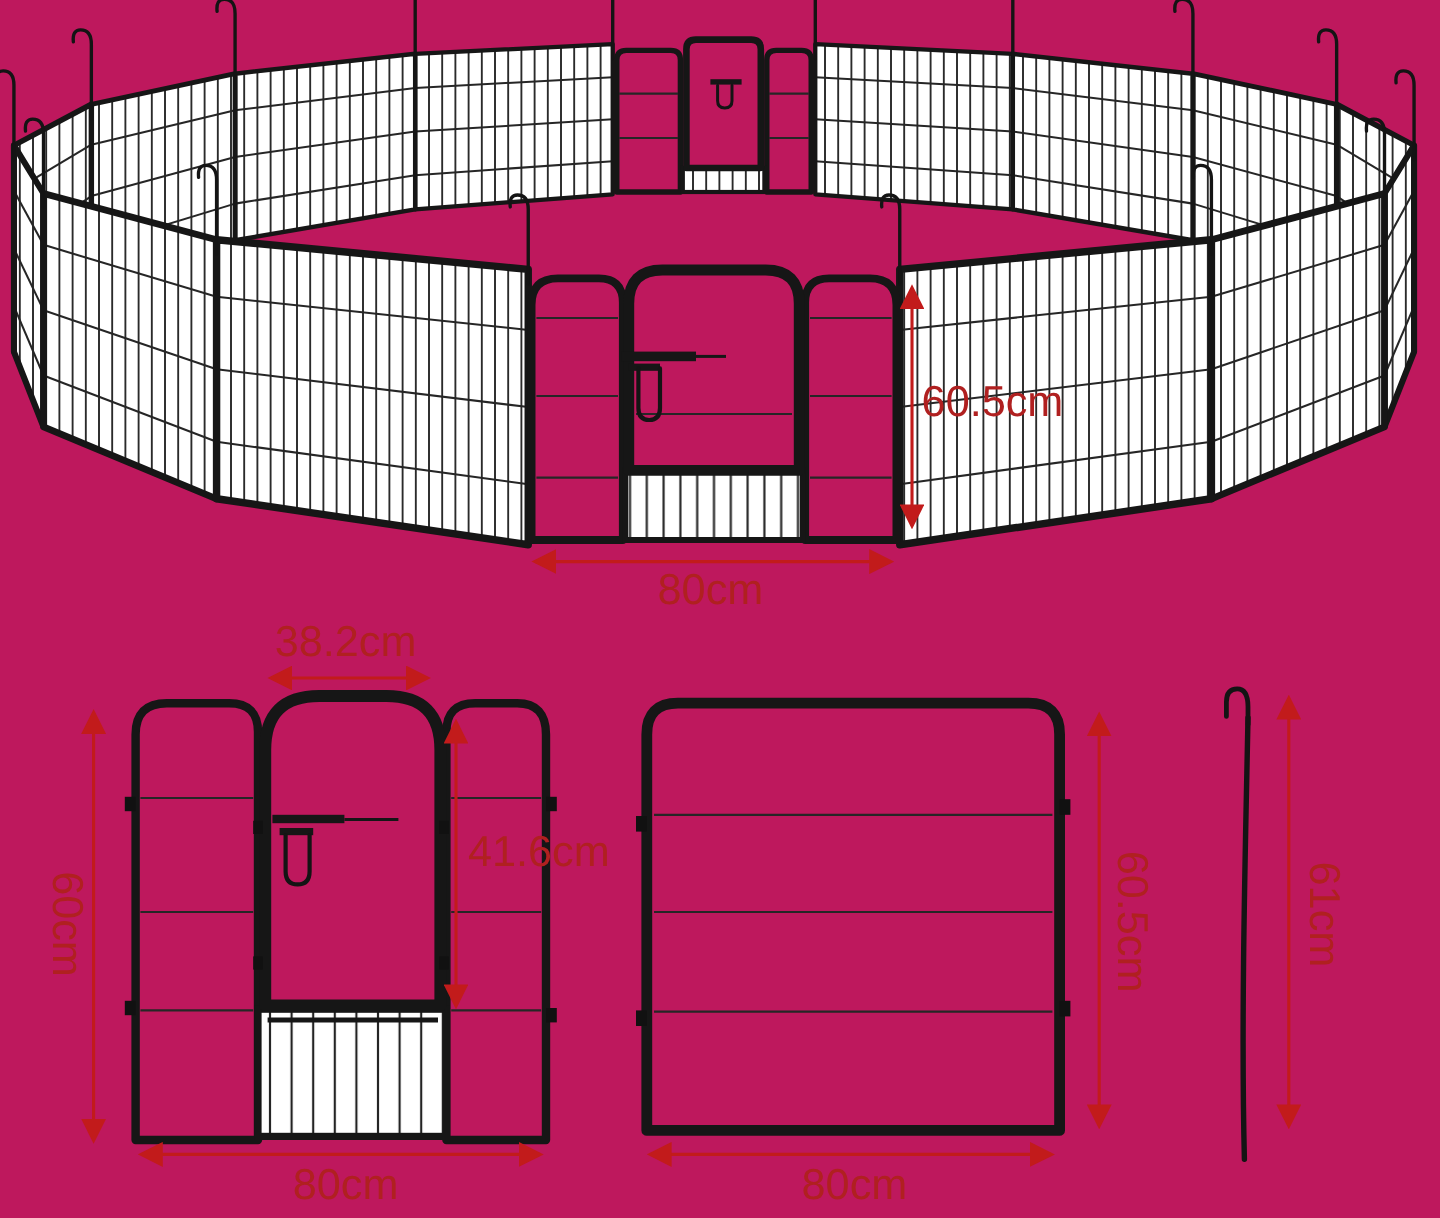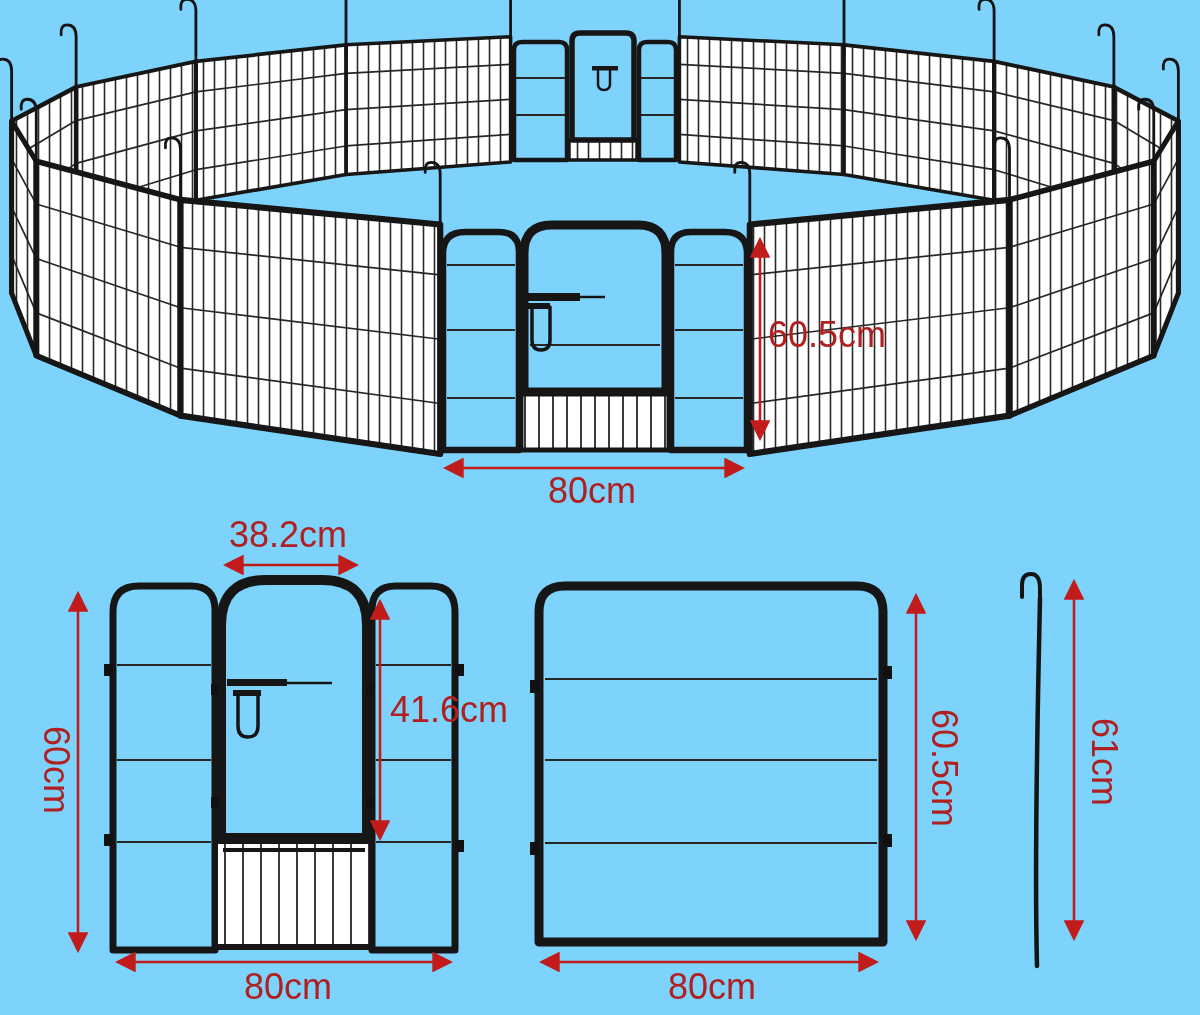--- a/index.html
+++ b/index.html
@@ -1,16 +1,16 @@
 <!DOCTYPE html>
 <html><head>
 <meta charset="utf-8">
 <style>
   html,body{margin:0;padding:0;background:#ffffff;}
-  .canvas{position:relative;width:1200px;height:1015px;background:#7dd3fc;overflow:hidden;
+  .canvas{position:relative;width:1200px;height:1015px;background:#be185d;overflow:hidden;
           font-family:"Liberation Sans", sans-serif;}
   svg{position:absolute;left:0;top:0;}
   .dim-line{stroke:#c21b1b;stroke-width:2.6;fill:none;}
   .dim-text{fill:#b02020;font-size:36px;font-family:"Liberation Sans",sans-serif;}
   .frame{fill:none;stroke:#161616;stroke-linejoin:round;}
   .wire{stroke:#262626;stroke-width:1.8;}
   .knob{fill:#111;}
   .metal{stroke:#141414;fill:none;stroke-linecap:round;}
 </style>
 </head>

